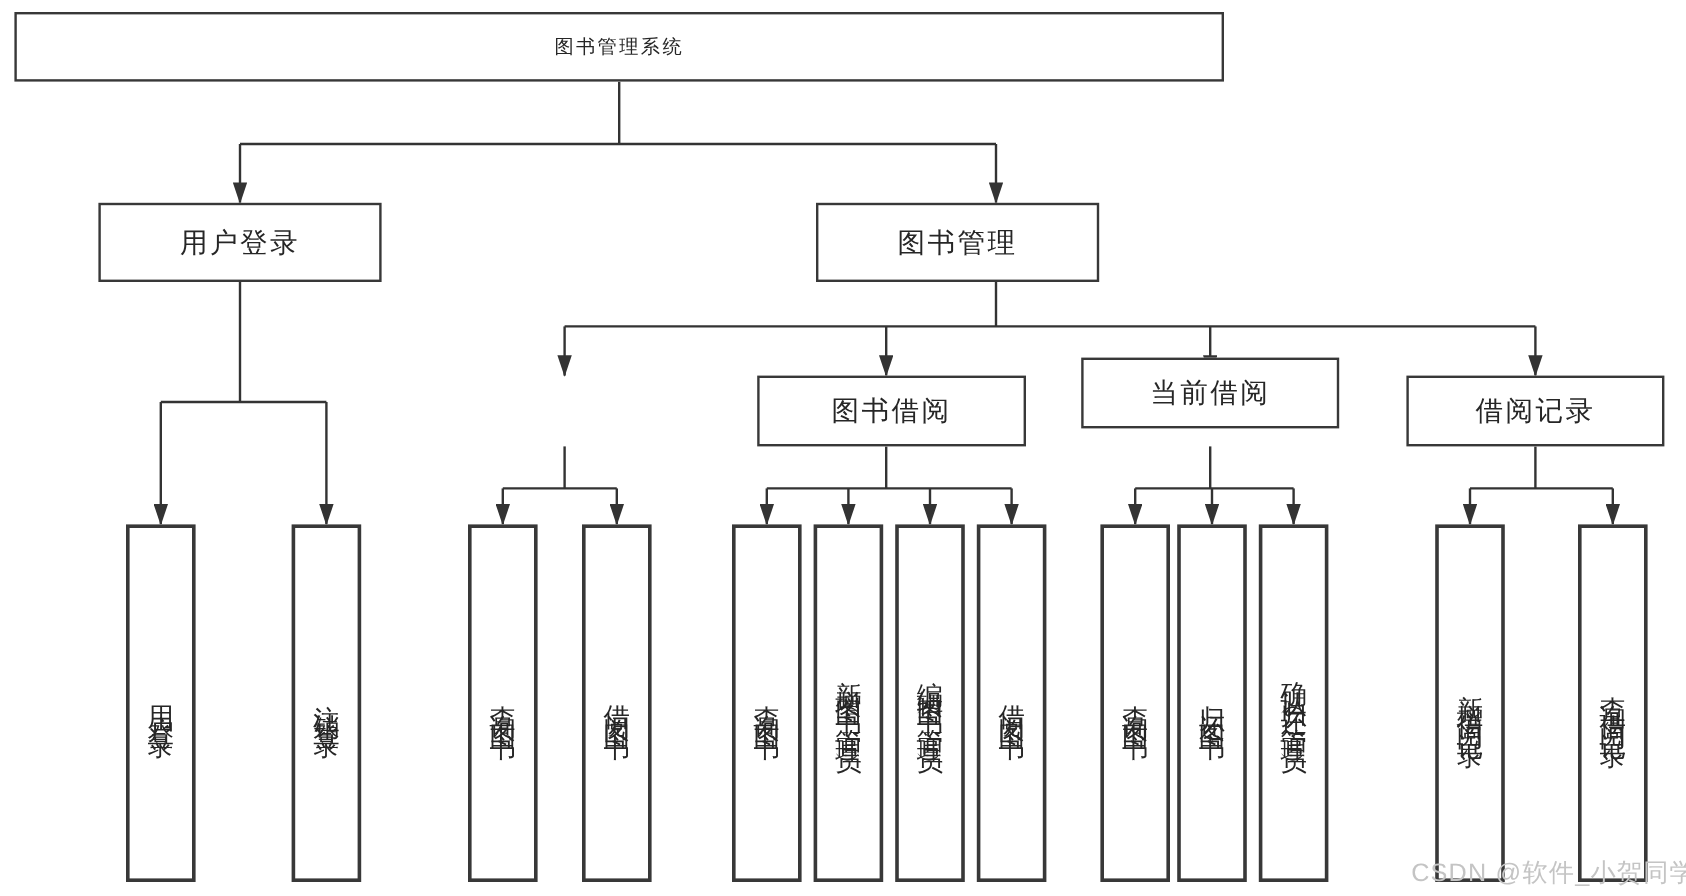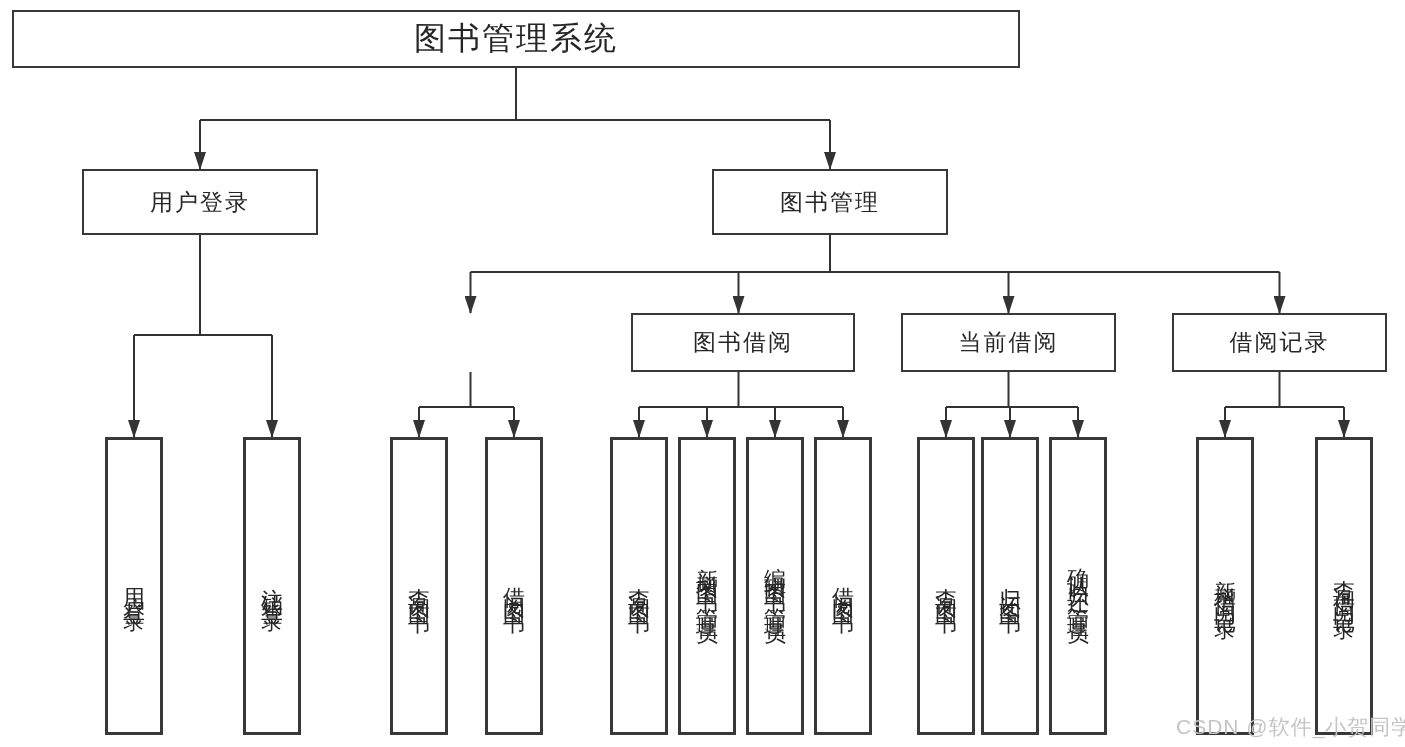--- a/index.html
+++ b/index.html
@@ -19,21 +19,21 @@
     position:absolute;
     box-sizing:border-box;
     background:var(--background);
     border:2.5px solid var(--box-border);
     color:var(--text);
     display:flex;
     align-items:center;
     justify-content:center;
     text-align:center;
   }
-  .box.root{border-width:2px;font-size:32px;letter-spacing:2px;}
+  .box.root{border-width:2px;font-size:16px;letter-spacing:2px;}
   .box.h{font-size:23px;letter-spacing:2px;}
   .box.v{
     writing-mode:vertical-rl;
     text-orientation:mixed;
     font-size:22px;
     letter-spacing:8px;
     border-width:3px;
   }
   #watermark{
     position:absolute;
@@ -112,28 +112,28 @@
     </g>
   </svg>
 
   <div class="box root" style="left:12px;top:10px;width:1008px;height:58px">
     <span>图书管理系统</span>
   </div>
 
   <div class="box h" style="left:82px;top:169px;width:236px;height:66px">
     <span>用户登录</span>
   </div>
-  <div class="box h" style="left:712px;top:169px;width:236px;height:66px">
+  <div class="box h" style="left:680px;top:169px;width:236px;height:66px">
     <span>图书管理</span>
   </div>
 
   <div class="box h" style="left:631px;top:313px;width:224px;height:59px">
     <span>图书借阅</span>
   </div>
-  <div class="box h" style="left:901px;top:313px;width:215px;height:59px">
+  <div class="box h" style="left:901px;top:298px;width:215px;height:59px">
     <span>当前借阅</span>
   </div>
   <div class="box h" style="left:1172px;top:313px;width:215px;height:59px">
     <span>借阅记录</span>
   </div>
 
   <div class="box v" style="left:105px;top:437px;width:58px;height:298px">
     <span>用户登录</span>
   </div>
   <div class="box v" style="left:243px;top:437px;width:58px;height:298px">

